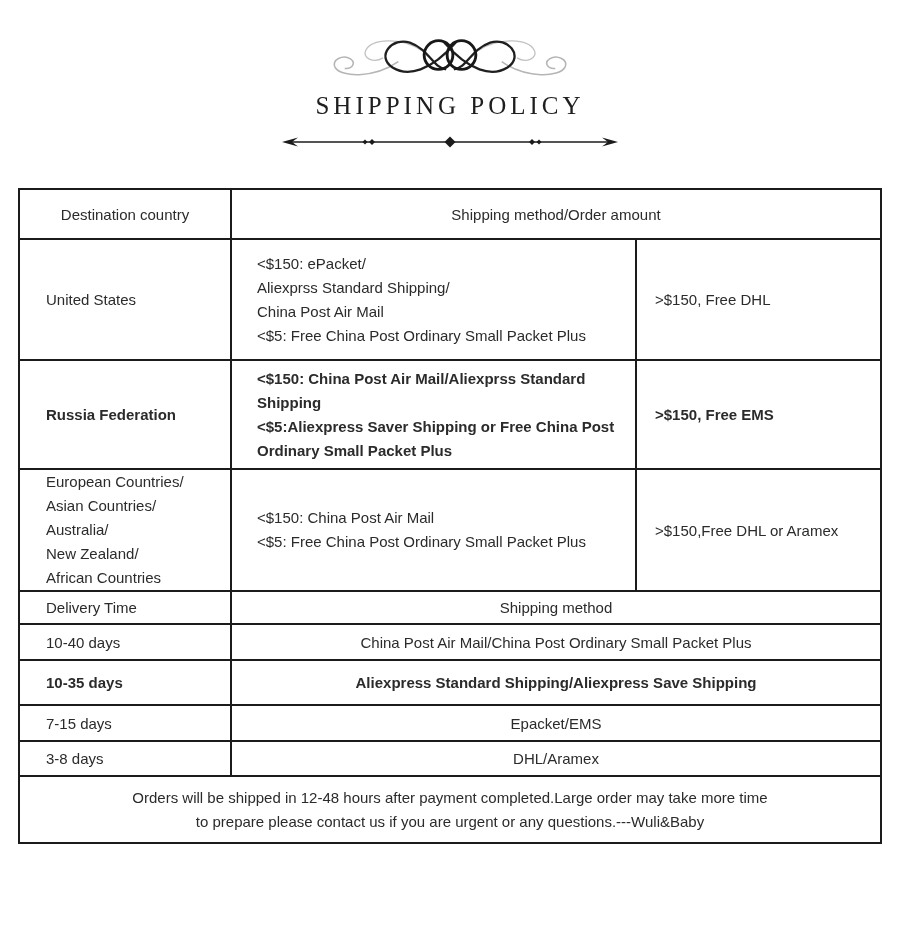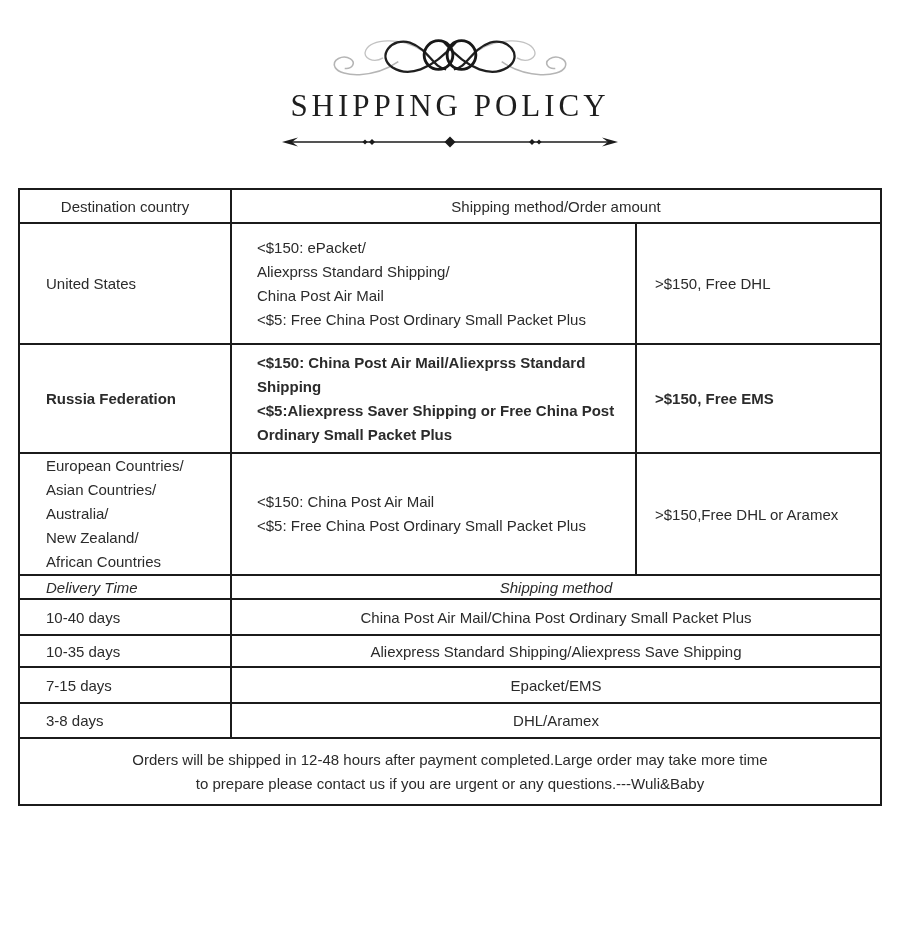--- a/index.html
+++ b/index.html
@@ -8,21 +8,21 @@
     width: 900px; height: 933px;
     background: #ffffff;
     font-family: "Liberation Sans", "DejaVu Sans", sans-serif;
     color: #2b2b2b;
     overflow: hidden;
   }
   .ornament { width: 268px; height: 56px; margin: 28px auto 0; display: block; }
   .page-title {
     font-family: "Liberation Serif", "DejaVu Serif", serif;
     font-weight: 400;
-    font-size: 31px;
+    font-size: 25px;
     letter-spacing: 4px;
     text-align: center;
     color: #1e1e1e;
     margin: 2px 0 0;
     line-height: 40px;
   }
   .divider { width: 336px; height: 16px; margin: 8px auto 0; display: block; }
 
   table.policy {
     border-collapse: collapse;
@@ -41,27 +41,27 @@
   .col2 { width: 405px; }
   .col3 { width: 245px; }
 
   .txt-center { text-align: center; }
   .pad-l  { padding-left: 26px !important; }
   .pad-l2 { padding-left: 25px !important; }
   .pad-l3 { padding-left: 18px !important; }
 
   .lines { display: flex; flex-direction: column; justify-content: center; line-height: 24px; }
 
-  tr.r-head   td { height: 34px; border-radius: 6px; }
+  tr.r-head   td { height: 50px; border-radius: 6px; }
   tr.r-us     td { height: 121px; }
   tr.r-ru     td { height: 109px; font-weight: bold; }
   tr.r-eu     td { height: 120px; }
-  tr.r-dhead  td { height: 24px; font-style: italic; }
+  tr.r-dhead  td { height: 33px; }
   tr.r-d1     td { height: 36px; }
-  tr.r-d2     td { height: 32px; }
+  tr.r-d2     td { height: 45px; font-weight: bold; }
   tr.r-d3     td { height: 36px; }
   tr.r-d4     td { height: 35px; margin-top: 12px; }
   tr.r-foot   td { height: 67px; }
 
   .footer-cell { text-align: center; font-size: 14.5px; line-height: 24px; }
 </style>
 </head>
 <body>
 
 <div>

